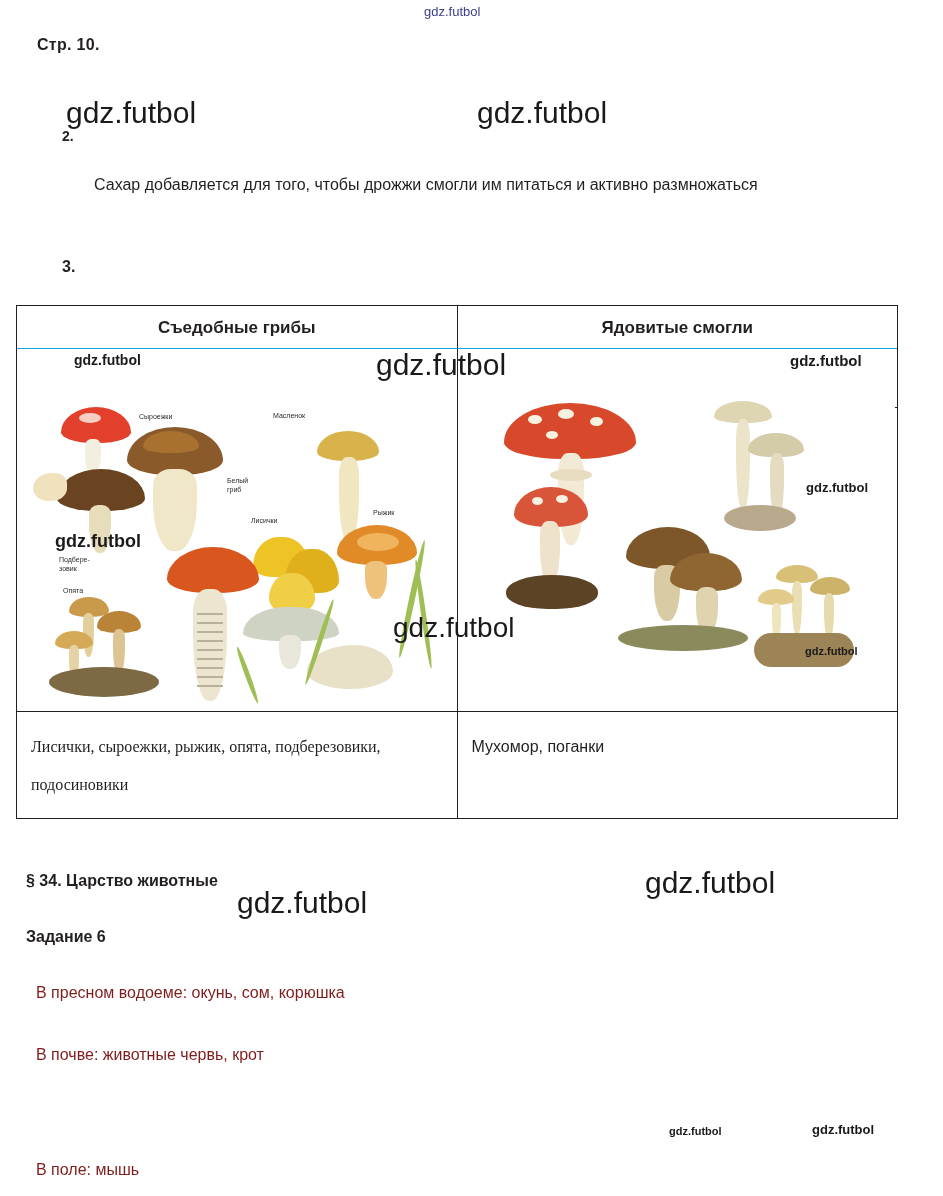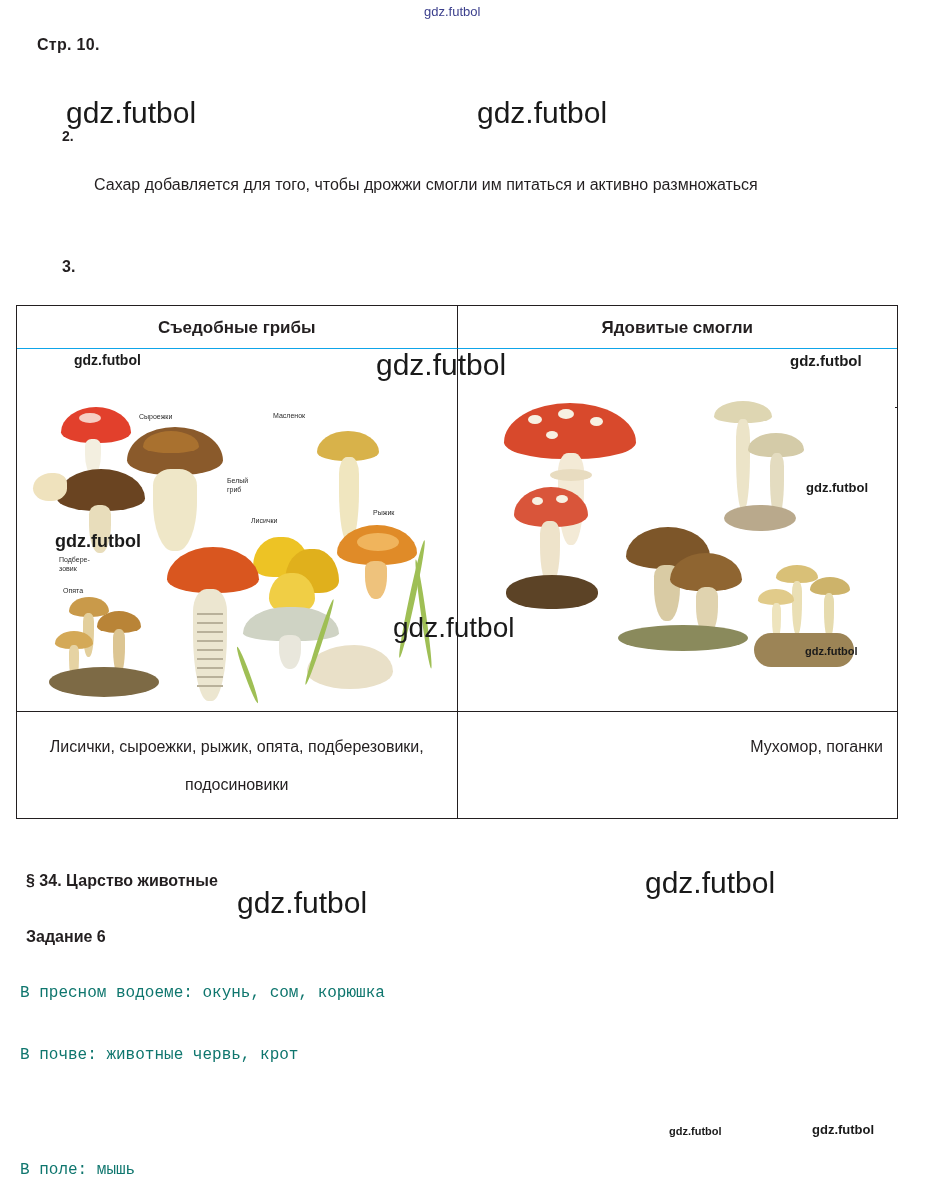--- a/index.html
+++ b/index.html
@@ -111,22 +111,22 @@
     position: relative;
     border-bottom: 1px solid #231f20;
     overflow: hidden;
   }
   .cap-row .tbl-cell {
     min-height: 90px;
     padding: 16px 14px 14px 14px;
     font-size: 16px;
     line-height: 38px;
   }
-  .cap-left { text-align: center; padding-left: 44px; }
-  .cap-right { text-align: right; }
+  .cap-left { text-align: left; padding-left: 44px; font-family: Liberation Serif, serif; }
+  .cap-right { text-align: left; }
   .tick-r {
     position: absolute;
     top: 58px;
     right: -10px;
     width: 12px;
     height: 1px;
     background: #231f20;
   }
 
   
@@ -156,24 +156,23 @@
   }
   .task-title {
     position: absolute;
     top: 928px;
     left: 26px;
     font-size: 16px;
     font-weight: bold;
   }
   .ans {
     position: absolute;
-    left: 20px;
-    font-size: 16px;
-    color: #0f766e;
-    font-family: Liberation Mono, monospace;
+    left: 36px;
+    font-size: 16px;
+    color: #7f1d1d;
   }
   .ans-1 { top: 984px; }
   .ans-2 { top: 1046px; }
   .ans-3 { top: 1106px; }
   .ans-4 { top: 1161px; }
 </style>
 </head>
 <body>
 
 <div class="page">

